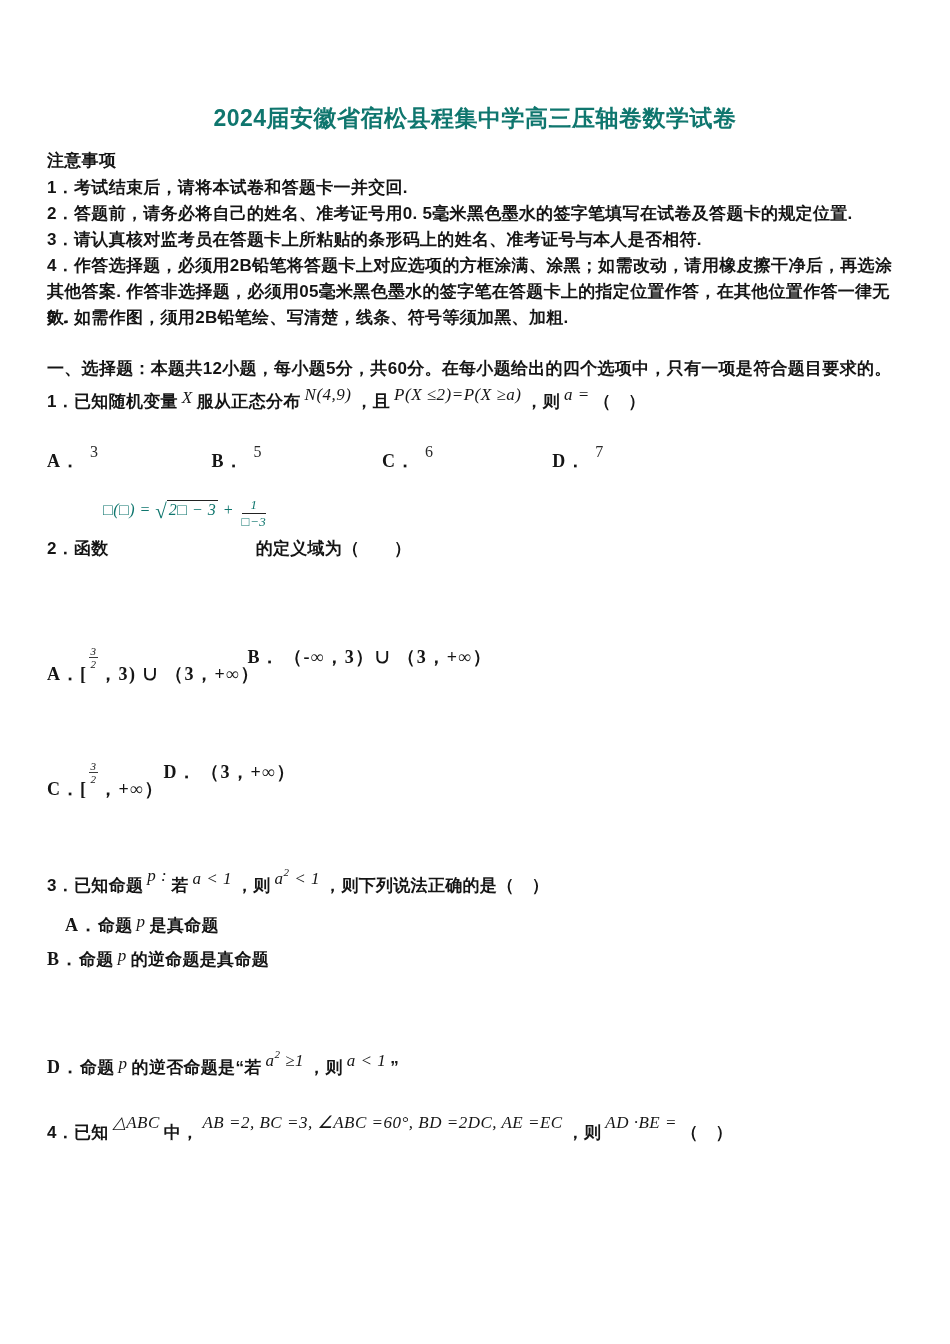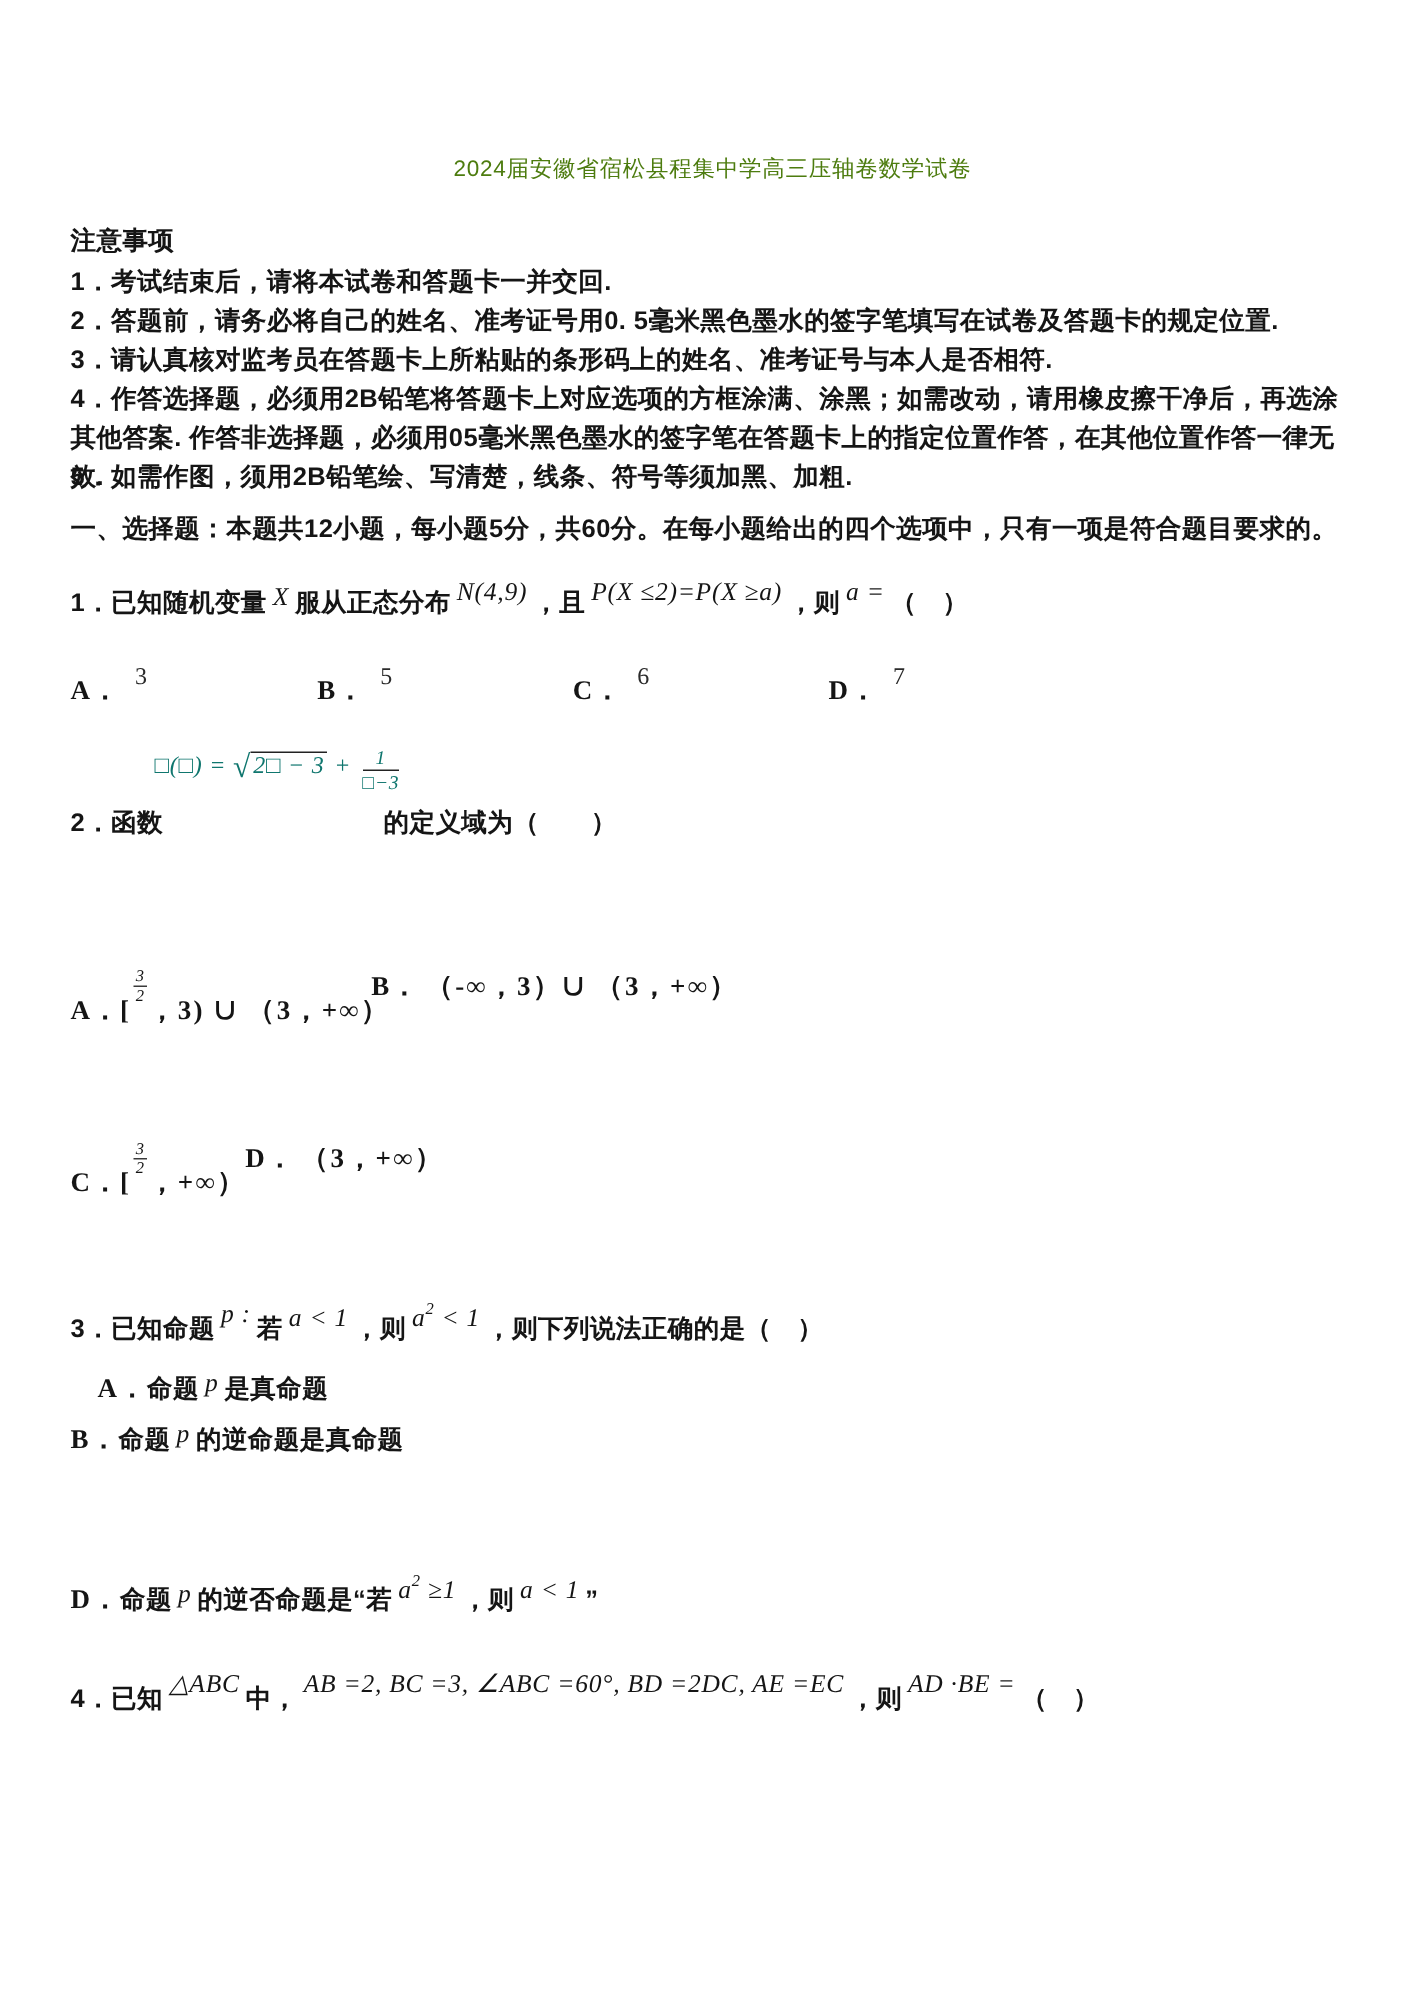--- a/index.html
+++ b/index.html
@@ -2,21 +2,21 @@
 <html><head>
 <meta charset="utf-8">
 <style>
   html,body { margin:0; padding:0; background:#ffffff; }
   .page {
     position:relative; width:950px; height:1344px; background:#ffffff;
     font-family:"Liberation Sans", sans-serif; color:#151515; overflow:hidden;
   }
   .abs { position:absolute; white-space:nowrap; }
   .wrap { white-space:normal; }
-  .title { font-size:15px; font-weight:400; color:#4d7c0f; letter-spacing:0.5px; }
+  .title { font-size:23px; font-weight:700; color:#0f766e; letter-spacing:0.5px; }
   .cn { font-size:17px; font-weight:700; line-height:26px; letter-spacing:0.3px; }
   .math {
     font-family:"Liberation Serif", serif; font-style:italic; font-weight:400;
     font-size:17px; vertical-align:7px; margin:0 4px; letter-spacing:0.5px;
   }
   .math.hi { vertical-align:10px; }
   .math.lo { vertical-align:4px; }
   .math sup { font-size:11px; vertical-align:8px; font-style:italic; }
   .ol { font-family:"Liberation Serif", serif; font-weight:700; font-size:18px; letter-spacing:1px; }
   .ov { font-family:"Liberation Serif", serif; font-weight:400; font-size:16px; vertical-align:10px; margin-left:10px; color:#2b2b2b; }
@@ -42,21 +42,21 @@
 
   <div class="abs title" style="top:103px; left:0; width:950px; text-align:center;">2024届安徽省宿松县程集中学高三压轴卷数学试卷</div>
 
   <div class="abs cn" style="top:148px; left:47px;">注意事项</div>
   <div class="abs cn" style="top:175px; left:47px;">1．考试结束后，请将本试卷和答题卡一并交回.</div>
   <div class="abs cn" style="top:201px; left:47px;">2．答题前，请务必将自己的姓名、准考证号用0. 5毫米黑色墨水的签字笔填写在试卷及答题卡的规定位置.</div>
   <div class="abs cn" style="top:227px; left:47px;">3．请认真核对监考员在答题卡上所粘贴的条形码上的姓名、准考证号与本人是否相符.</div>
   <div class="abs cn wrap" style="top:253px; left:47px; width:862px;">4．作答选择题，必须用2B铅笔将答题卡上对应选项的方框涂满、涂黑；如需改动，请用橡皮擦干净后，再选涂其他答案. 作答非选择题，必须用05毫米黑色墨水的签字笔在答题卡上的指定位置作答，在其他位置作答一律无效.</div>
   <div class="abs cn" style="top:305px; left:47px;">5．如需作图，须用2B铅笔绘、写清楚，线条、符号等须加黑、加粗.</div>
 
-  <div class="abs cn" style="top:340px; left:47px;">一、选择题：本题共12小题，每小题5分，共60分。在每小题给出的四个选项中，只有一项是符合题目要求的。</div>
+  <div class="abs cn" style="top:356px; left:47px;">一、选择题：本题共12小题，每小题5分，共60分。在每小题给出的四个选项中，只有一项是符合题目要求的。</div>
 
   <div class="abs" style="top:385px; left:47px;">
     <span class="cn">1．已知随机变量</span><span class="math lo">X</span><span class="cn">服从正态分布</span><span class="math">N(4,9)</span><span class="cn">，且</span><span class="math">P(X ≤2)=P(X ≥a)</span><span class="cn">，则</span><span class="math">a =</span><span class="cn">（　）</span>
   </div>
 
   <div class="abs" style="top:443px; left:47px;">
     <span class="optblock" style="width:160px;"><span class="ol">A．</span><span class="ov">3</span></span>
     <span class="optblock" style="width:166px;"><span class="ol">B．</span><span class="ov">5</span></span>
     <span class="optblock" style="width:166px;"><span class="ol">C．</span><span class="ov">6</span></span>
     <span class="optblock"><span class="ol">D．</span><span class="ov">7</span></span>

